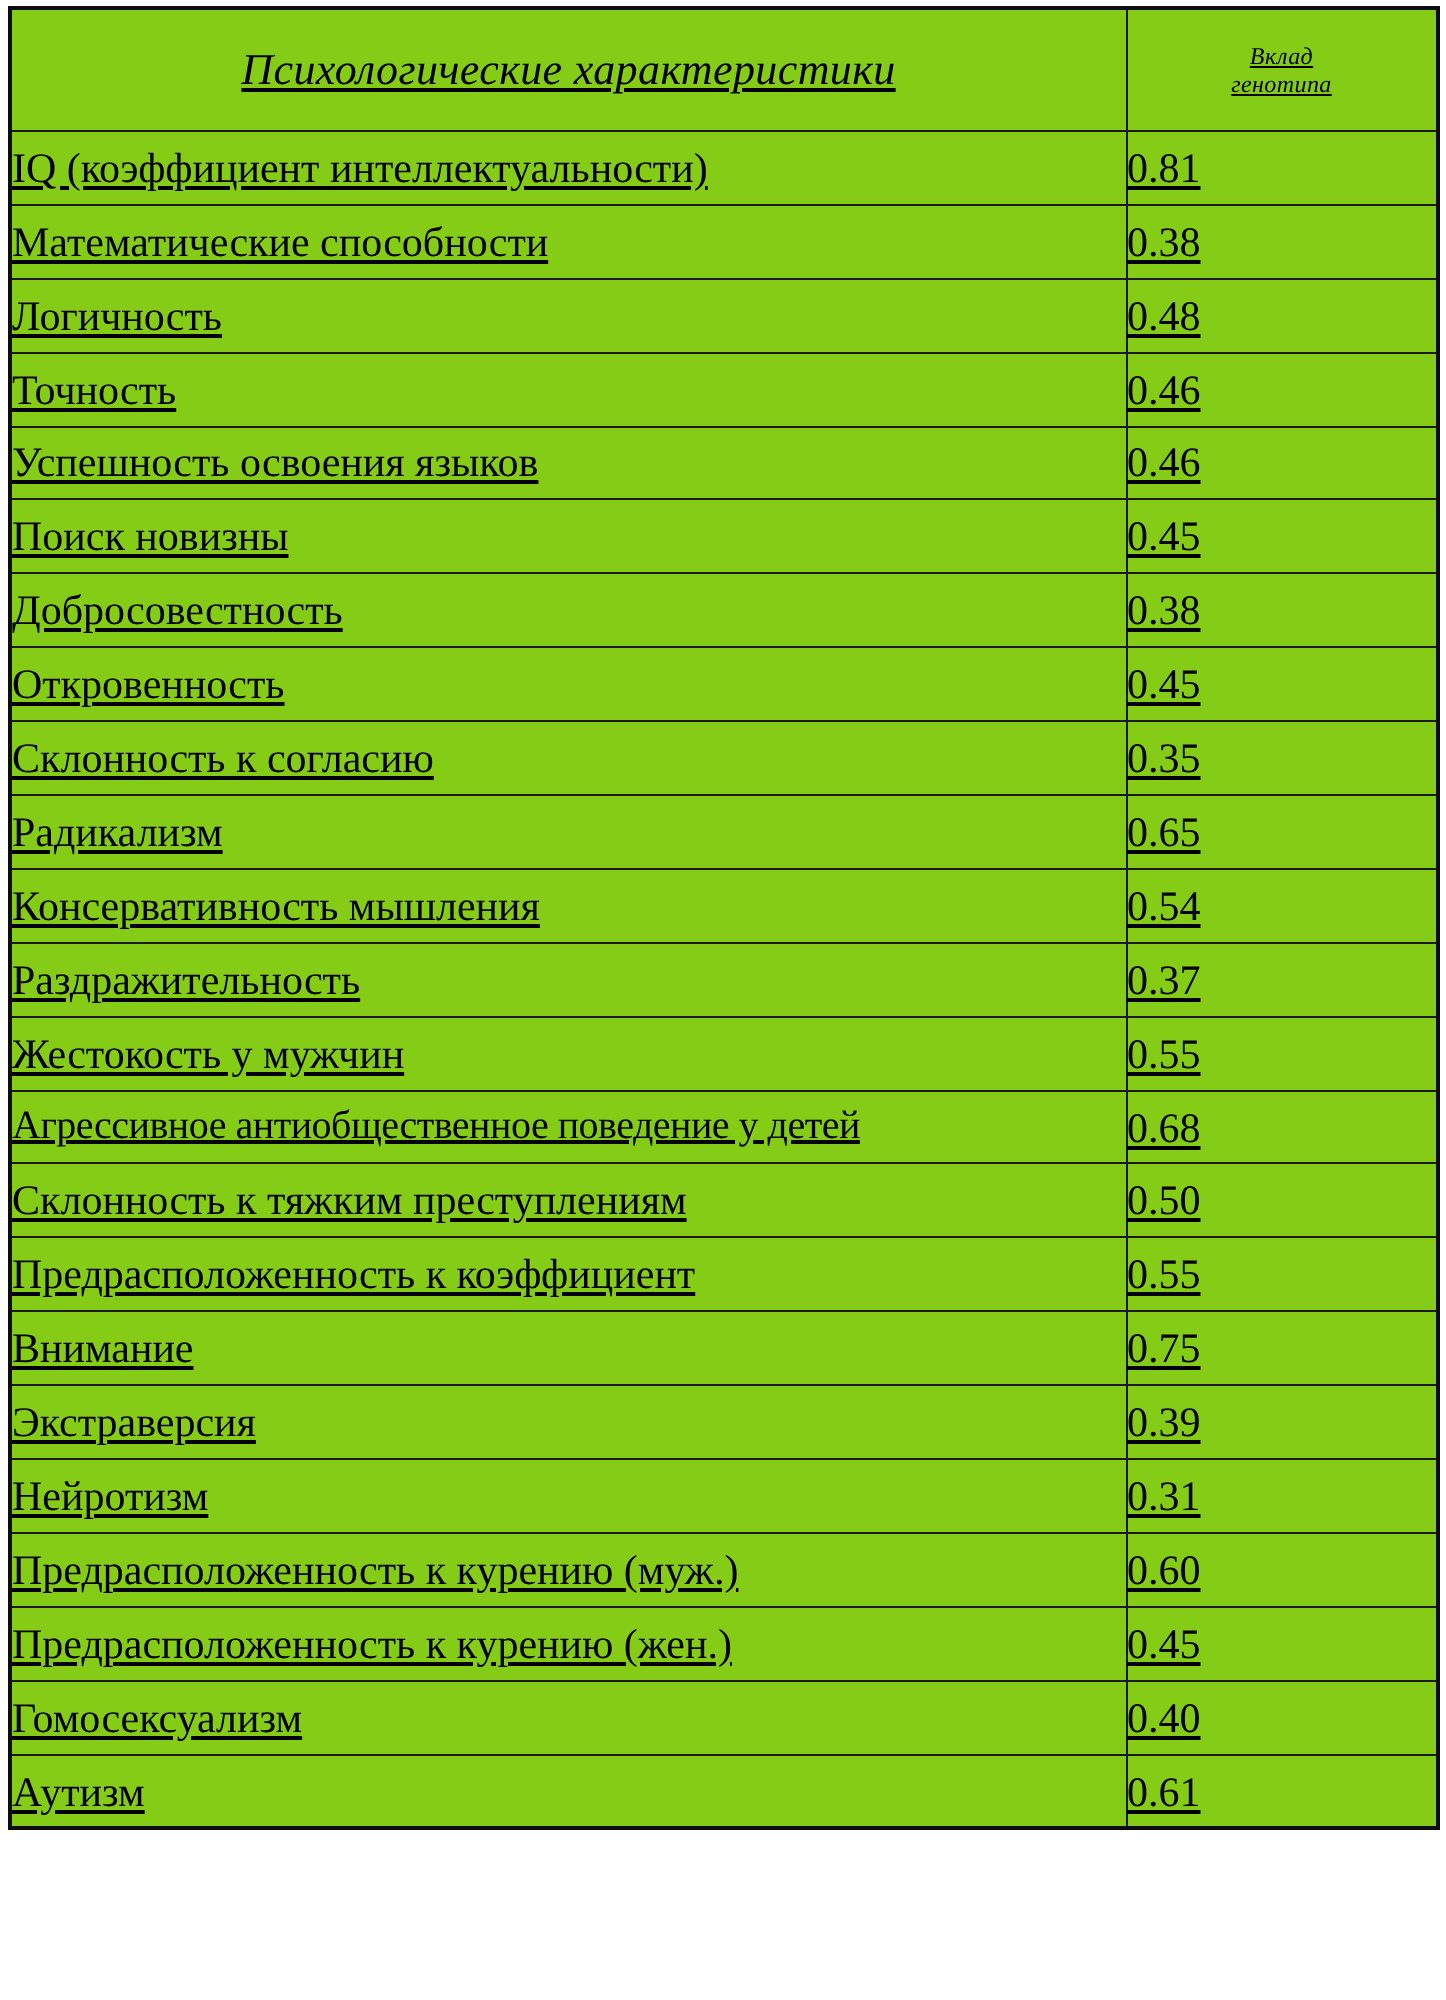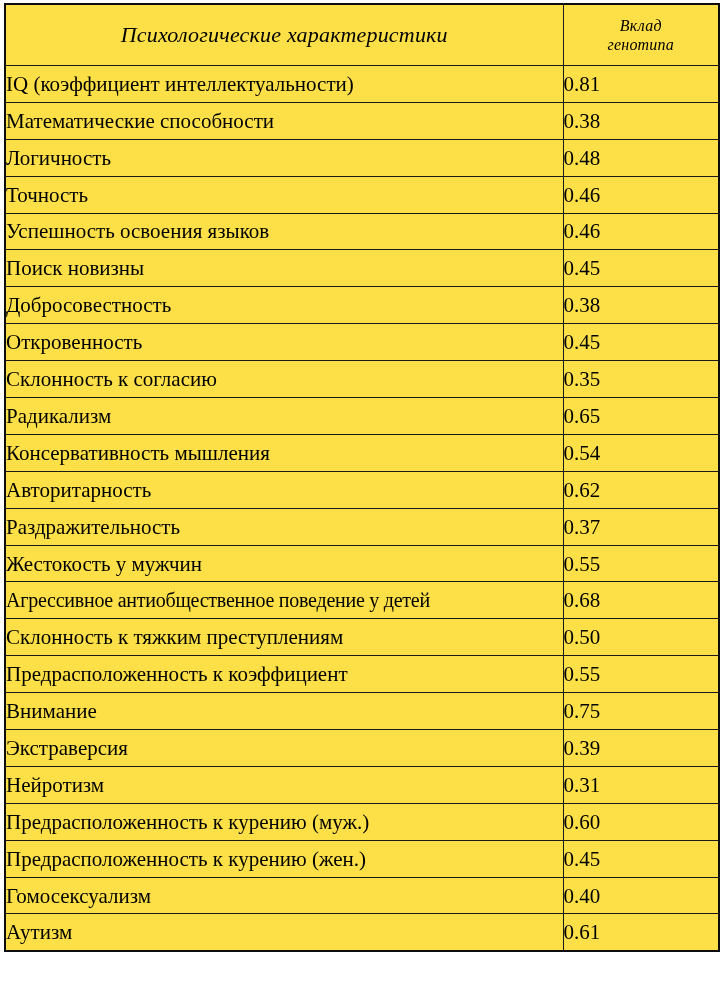--- a/index.html
+++ b/index.html
@@ -32,40 +32,41 @@
     background: #ffffff;
   }
 
   table.geno-table col.col-trait { width: 558px; }
   table.geno-table col.col-value { width: 156px; }
 
   table.geno-table th,
   table.geno-table td {
     border: 1.6px solid #1a1a1a;
     padding: 0;
-    background: #fde047;
+    background: #84cc16;
+    text-decoration: underline;
   }
 
   
   table.geno-table {
     border: 2px solid #0d0d0d;
   }
 
   th.head-cell {
     height: 60px;
     vertical-align: middle;
     text-align: center;
     font-style: italic;
     font-weight: normal;
     font-size: 22px;
     line-height: 1.18;
     letter-spacing: 0.2px;
   }
   th.head-cell.head-value {
-    font-size: 16px;
+    font-size: 12px;
     line-height: 1.2;
   }
   .head-line { display: block; }
 
   td.trait-cell {
     height: 35.9px;
     vertical-align: middle;
     text-align: left;
     padding-left: 13px;
     padding-right: 6px;
@@ -145,24 +146,20 @@
         </tr>
         <tr>
           <td class="trait-cell">Радикализм</td>
           <td class="value-cell">0.65</td>
         </tr>
         <tr>
           <td class="trait-cell">Консервативность мышления</td>
           <td class="value-cell">0.54</td>
         </tr>
         <tr>
-          <td class="trait-cell">Авторитарность</td>
-          <td class="value-cell">0.62</td>
-        </tr>
-        <tr>
           <td class="trait-cell">Раздражительность</td>
           <td class="value-cell">0.37</td>
         </tr>
         <tr>
           <td class="trait-cell">Жестокость у мужчин</td>
           <td class="value-cell">0.55</td>
         </tr>
         <tr>
           <td class="trait-cell tight">Агрессивное антиобщественное поведение у детей</td>
           <td class="value-cell">0.68</td>

